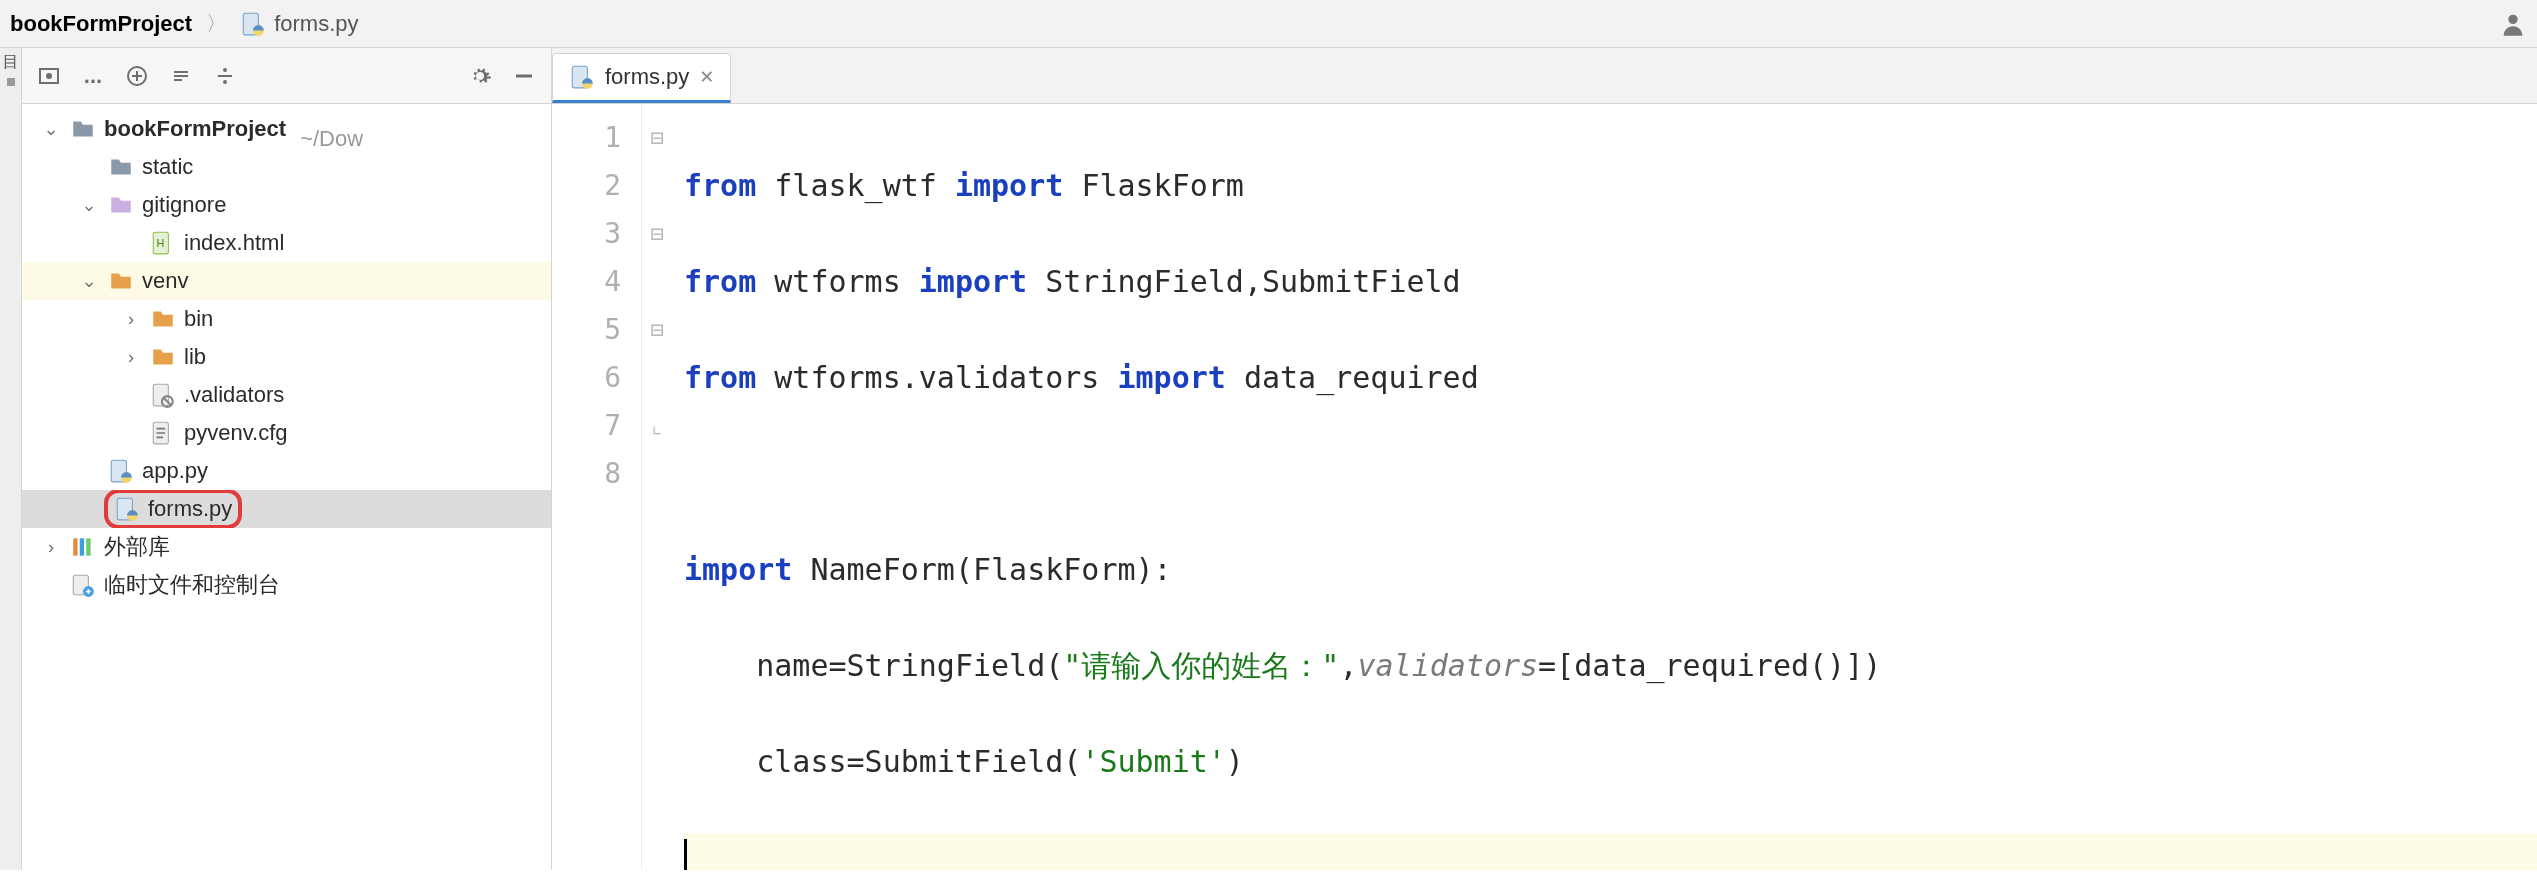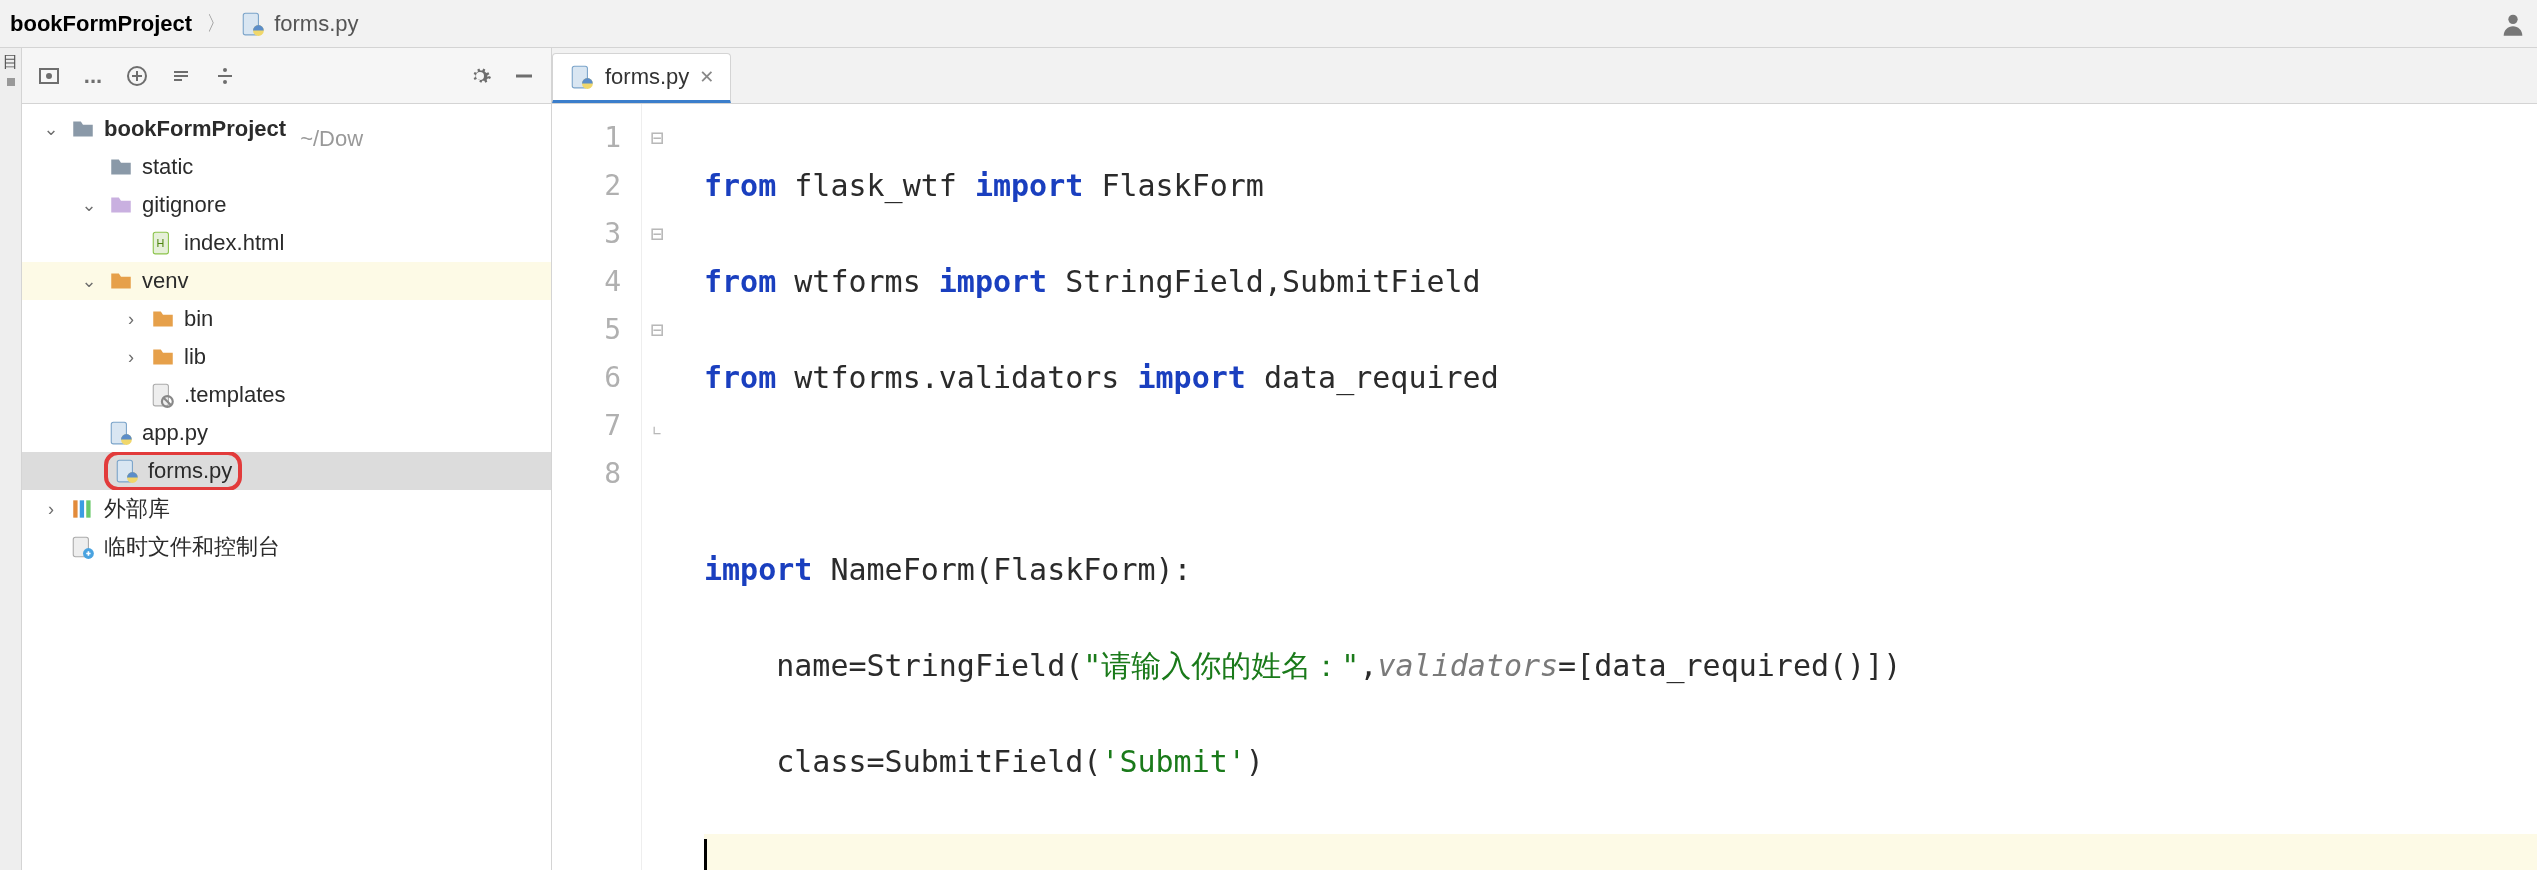--- a/index.html
+++ b/index.html
@@ -46,21 +46,21 @@
 .tabs { height: 56px; display: flex; align-items: flex-end; background: #f2f2f2; border-bottom: 1px solid #d4d4d4; }
 .tab { display: flex; align-items: center; gap: 10px; padding: 10px 16px; background: #fff; border: 1px solid #d4d4d4; border-bottom: 3px solid #3b7ecb; border-top-left-radius: 4px; border-top-right-radius: 4px; color: #333; cursor: pointer; }
 .tab-close { color: #888; font-size: 18px; cursor: pointer; }
 
 .editor { flex: 1; display: flex; min-height: 0; font-family: "Menlo", "Consolas", monospace; font-size: 30px; }
 .gutter { width: 90px; background: #fff; text-align: right; color: #b0b0b0; padding: 10px 20px 0 0; border-right: 1px solid #eee; font-size: 28px; }
 .gutter div { height: 48px; line-height: 48px; }
 .foldcol { width: 30px; padding-top: 10px; }
 .foldcol div { height: 48px; line-height: 48px; text-align: center; color: #b8b8b8; font-size: 22px; }
 .code { flex: 1; padding: 10px 0 0 12px; white-space: pre; line-height: 48px; color: #2b2b2b; }
-.code-line { height: 48px; margin-left: 20px; }
+.code-line { height: 48px; }
 .code-line.hl { background: #fdfae6; }
 .kw { color: #1a3fbf; font-weight: 600; }
 .str { color: #1a7a1a; }
 .arg { color: #7a7a7a; font-style: italic; text-align: center; }
 .cursor { display: inline-block; width: 3px; height: 36px; background: #000; vertical-align: middle; margin-bottom: 6px; }
 
 
 svg { display: block; }
 </style>
 </head>
@@ -194,21 +194,30 @@
           <span class="tree-lbl">lib</span>
         </div>
         <div class="tree-row">
           <span class="pad pad-2"></span>
             <span class="arrow none">›</span>
           <svg class="fileicon" viewBox="0 0 24 24">
               <rect x="3" y="2" width="14" height="20" rx="2" fill="#eee" stroke="#aaa"></rect>
               <circle cx="16" cy="18" r="5" fill="none" stroke="#888" stroke-width="2"></circle>
               <path d="M12 14l8 8" stroke="#888" stroke-width="2"></path>
             </svg>
-          <span class="tree-lbl">.templates</span>
+          <span class="tree-lbl">.validators</span>
+        </div>
+        <div class="tree-row">
+          <span class="pad pad-2"></span>
+            <span class="arrow none">›</span>
+          <svg class="fileicon" viewBox="0 0 24 24">
+              <rect x="3" y="2" width="14" height="20" rx="2" fill="#eee" stroke="#aaa"></rect>
+              <path d="M6 8h8M6 12h8M6 16h6" stroke="#777" stroke-width="1.5"></path>
+            </svg>
+          <span class="tree-lbl">pyvenv.cfg</span>
         </div>
         <div class="tree-row">
           <span class="pad pad-1"></span>
             <span class="arrow none">›</span>
           <svg class="fileicon" viewBox="0 0 24 24">
               <rect x="3" y="2" width="14" height="20" rx="2" fill="#d9e6f2" stroke="#7aa3c9"></rect>
               <circle cx="17" cy="18" r="5" fill="#f0d76b"></circle>
               <circle cx="17" cy="18" r="5" fill="#5b8dc9" clip-path="inset(0 0 50% 0)"></circle>
             </svg>
           <span class="tree-lbl">app.py</span>

